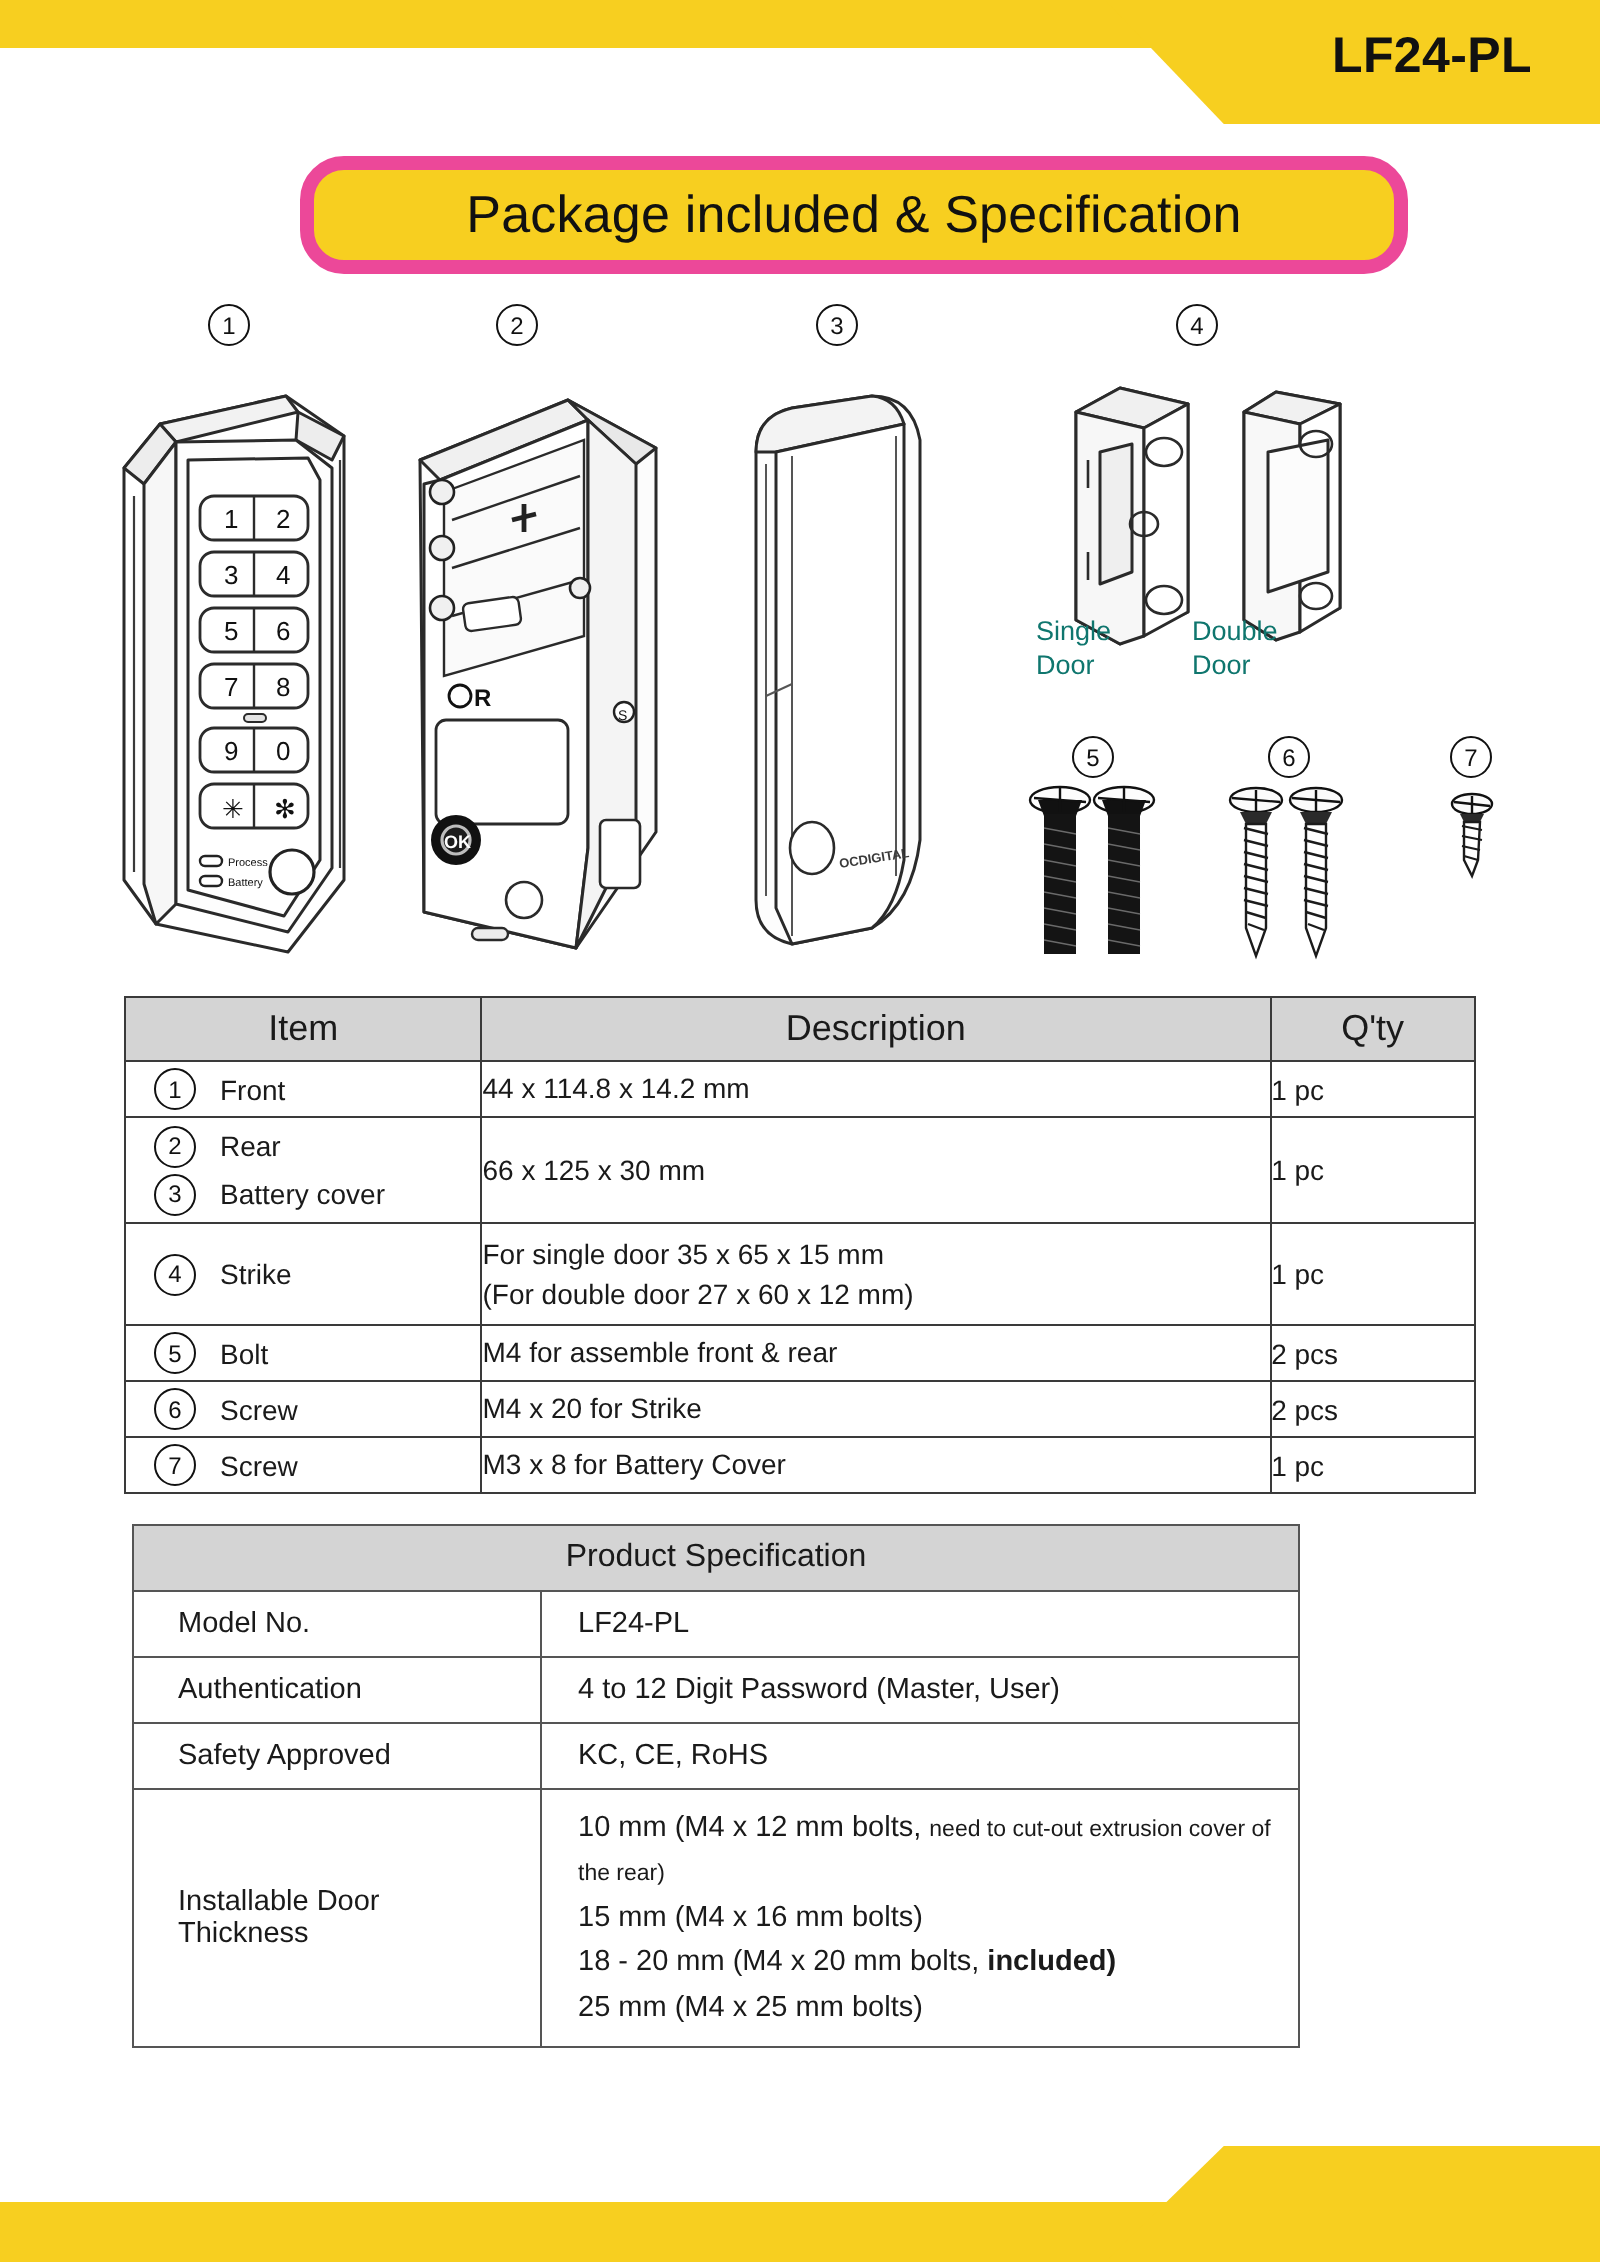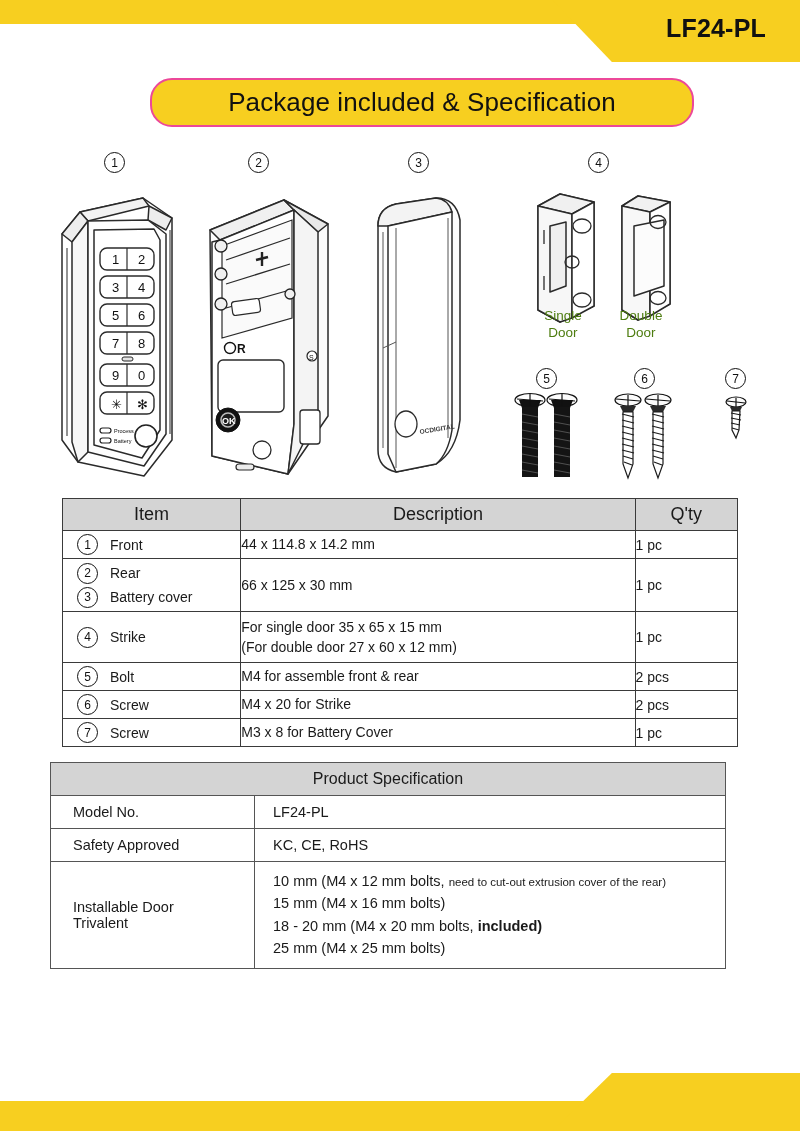--- a/index.html
+++ b/index.html
@@ -15,52 +15,52 @@
     position:absolute;right:0;top:0;width:330px;height:62px;background:#f7cf20;
     clip-path:polygon(25% 0,100% 0,100% 100%,43% 100%);
   }
   .header-model{
     position:absolute;right:34px;top:14px;
     font-size:25px;font-weight:700;letter-spacing:.2px;color:#111;
   }
   
   .title-pill{
     position:absolute;left:150px;top:78px;width:540px;height:45px;
-    background:#f7cf20;border:2px solid #ec4899;border-radius:22px;
+    background:#f7cf20;border:7px solid #ec4899;border-radius:22px;
     display:flex;align-items:center;justify-content:center;
     font-size:26px;font-weight:400;color:#111;letter-spacing:.1px;
   }
   
   .illus{position:absolute;left:0;top:140px;width:800px;height:350px;}
   .num-circle{
     width:19px;height:19px;border:1.4px solid #111;border-radius:50%;
     display:flex;align-items:center;justify-content:center;
     font-size:12px;line-height:1;color:#111;background:#fff;
   }
   .cap-pos{position:absolute;}
   .part-caption{
-    position:absolute;text-align:center;font-size:13.5px;color:#4d7c0f;line-height:1.25;
+    position:absolute;text-align:left;font-size:13.5px;color:#0f766e;line-height:1.25;
   }
   svg{display:block;}
   
   table{border-collapse:collapse;position:absolute;font-size:14px;}
   .t1{left:62px;top:498px;width:676px;}
   .t1 th,.t1 td{border:1.3px solid #3a3a3a;padding:0;}
   .t1 thead th{
     background:#d4d4d4;font-weight:400;font-size:18px;height:31px;text-align:center;
   }
   .t1 td{height:27px;}
   .c-item{width:178px;}
   .c-desc{width:396px;}
   .c-qty{width:102px;text-align:left;}
   .itemcell{display:flex;align-items:center;gap:12px;padding-left:14px;height:100%;}
   .itemcell-stack{display:flex;flex-direction:column;justify-content:center;height:100%;gap:3px;}
   .itemrow{display:flex;align-items:center;gap:12px;padding-left:14px;}
   .desc{padding-left:16px;line-height:1.45;}
-  .t2{left:50px;top:762px;width:676px;}
+  .t2{left:66px;top:762px;width:584px;}
   .t2 td,.t2 th{border:1.2px solid #555;}
   .t2 thead th{
     background:#d4d4d4;font-weight:400;font-size:16px;height:30px;text-align:center;
   }
   .t2 td{height:30px;font-size:14.5px;}
   .s-label{width:180px;padding-left:22px;margin-top:32px;}
   .s-value{padding-left:18px;}
   .thick-lines{line-height:1.55;padding:8px 0 8px 18px;}
   .small-note{font-size:11.5px;}
   
@@ -446,27 +446,31 @@
     <tr>
       <th colspan="2">Product Specification</th>
     </tr>
   </thead>
   <tbody>
     <tr>
       <td class="s-label">Model No.</td>
       <td class="s-value">LF24-PL</td>
     </tr>
     <tr>
+      <td class="s-label">Authentication</td>
+      <td class="s-value">4 to 12 Digit Password (Master, User)</td>
+    </tr>
+    <tr>
       <td class="s-label">Safety Approved</td>
       <td class="s-value">KC, CE, RoHS</td>
     </tr>
     <tr>
       <td class="s-label" style="height:92px;">
         <div>Installable Door</div>
-        <div>Trivalent</div>
+        <div>Thickness</div>
       </td>
       <td class="thick-lines">
         <div><span>10 mm (M4 x 12 mm bolts, </span><span class="small-note">need to cut-out extrusion cover of the rear)</span></div>
         <div>15 mm (M4 x 16 mm bolts)</div>
         <div><span>18 - 20 mm (M4 x 20 mm bolts, </span><b>included)</b></div>
         <div>25 mm (M4 x 25 mm bolts)</div>
       </td>
     </tr>
   </tbody>
 </table>

